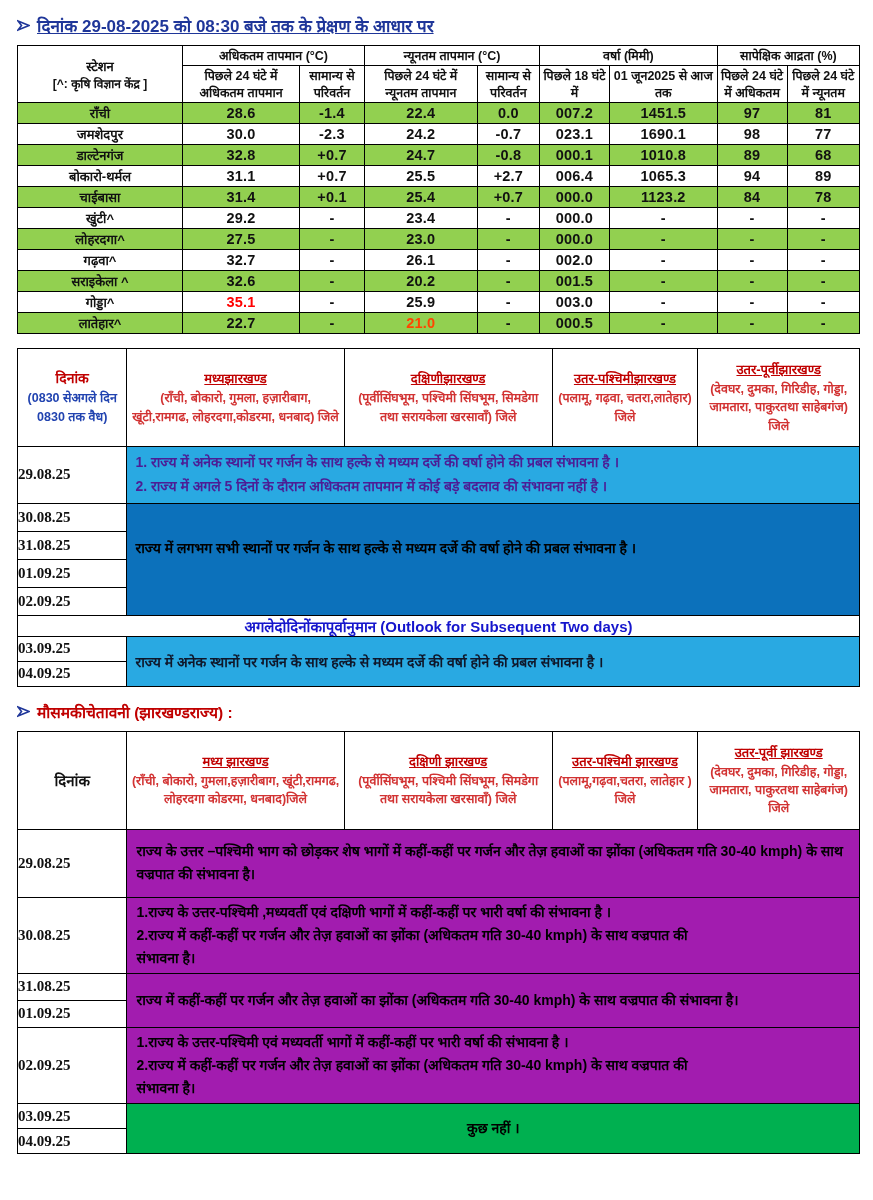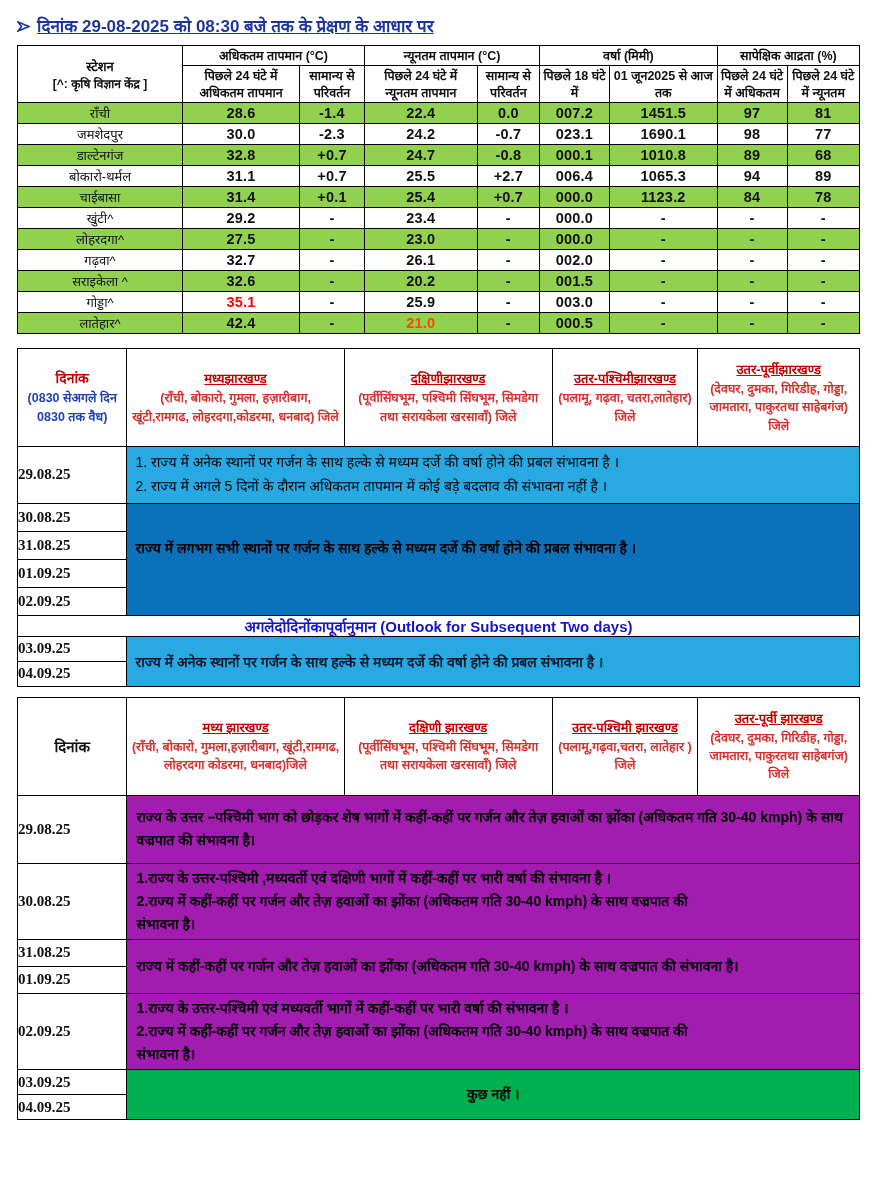--- a/index.html
+++ b/index.html
@@ -3,56 +3,56 @@
 <meta charset="utf-8">
 <style>
   * { margin:0; padding:0; box-sizing:border-box; }
   body {
     width:873px; height:1200px; background:#ffffff; overflow:hidden;
     font-family:"Liberation Sans","DejaVu Sans",sans-serif; color:#111;
   }
   .page { padding:10px 13px 6px 17px; }
 
   
-  .sec-head { display:flex; align-items:flex-end; gap:7px; margin:4px 0 8px 0; }
+  .sec-head { display:flex; align-items:center; gap:7px; margin:4px 0 8px 0; }
   .bullet-ic { flex:0 0 auto; margin-top:3px; }
   .h1-text { font-size:17px; font-weight:bold; color:#1f3699; text-decoration:underline; }
   .h2-text { font-size:15.5px; font-weight:bold; color:#20203a; }
   .h3-text { font-size:15.5px; font-weight:bold; color:#c00000; }
 
   table { border-collapse:collapse; width:100%; table-layout:fixed; }
   th, td { border:1px solid #000; }
 
   
   .obs th { font-size:12.5px; font-weight:bold; padding:1px 2px; text-align:center; vertical-align:middle; }
   .obs .st-h div:first-child { font-size:13px; }
   .obs .st-h div:last-child { font-size:12px; }
   .obs td { text-align:center; vertical-align:middle; height:21px; padding:0 2px; }
-  .obs td.station { font-size:13px; font-weight:normal; }
+  .obs td.station { font-size:13px; font-weight:bold; }
   .obs td.num { font-size:14.5px; font-weight:bold; letter-spacing:0.2px; }
   .obs tr.shade td { background:#92d050; }
 
   
   .fwtab th { vertical-align:middle; text-align:center; padding:2px 3px; }
   .rname { font-size:13px; font-weight:bold; color:#c00000; text-decoration:underline; margin-bottom:2px; }
   .rdist { font-size:12.5px; font-weight:bold; color:#d23333; line-height:1.45; }
   .dhead-red { font-size:14px; font-weight:bold; color:#c00000; }
   .dhead-blk { font-size:15px; font-weight:bold; color:#111; }
   .dnote { font-size:12.5px; font-weight:bold; color:#2143b0; line-height:1.5; margin-top:2px; }
   td.datec {
     font-family:"Liberation Serif","DejaVu Serif",serif; font-weight:bold;
     font-size:15px; vertical-align:middle; background:#fff;
   }
   .fwtab .head-row th { height:98px; }
 
   
   td.fc-light { background:#29a9e2; }
   td.fc-dark  { background:#0c71bb;margin-left:36px; }
   .fc-lines { padding:4px 8px; }
-  .fc-line { font-size:14px; font-weight:normal; color:#000000; line-height:1.7; }
+  .fc-line { font-size:14px; font-weight:bold; color:#4c1d95; line-height:1.7; }
   td.fc-merged { font-size:14px; font-weight:bold; color:#000; vertical-align:middle; padding:2px 8px 26px 8px; }
   td.fc-merged3 { font-size:14px; font-weight:bold; color:#0f172a; vertical-align:middle; padding:0 8px; }
   td.outlook { height:18px; text-align:center; vertical-align:middle;
     font-size:15px; font-weight:bold; color:#1515cc; background:#fff; }
   .fc .r1 td { height:56px; }
   .fc .rdate td { height:28px; }
   .fc .r3 td { height:25px; }
 
   
   td.w-yellow { background:#a21caf; }
@@ -221,21 +221,21 @@
           <td class="num">-</td>
           <td class="num">25.9</td>
           <td class="num">-</td>
           <td class="num">003.0</td>
           <td class="num">-</td>
           <td class="num">-</td>
           <td class="num">-</td>
         </tr>
         <tr class="shade">
       <td class="station">लातेहार^</td>
-    <td class="num">42.4</td>
+    <td class="num">22.7</td>
           <td class="num">-</td>
           <td class="num" style="color: rgb(255, 69, 0);">21.0</td>
           <td class="num">-</td>
           <td class="num">000.5</td>
           <td class="num">-</td>
           <td class="num">-</td>
           <td class="num">-</td>
         </tr>
       </tbody>
   </table>
@@ -304,20 +304,28 @@
         <td colspan="4" rowspan="2" class="fc-light fc-merged3">राज्य में अनेक स्थानों पर गर्जन के साथ हल्के से मध्यम दर्जे की वर्षा होने की प्रबल संभावना है ।</td>
       </tr>
       <tr class="r3">
         <td class="datec">04.09.25</td>
       </tr>
     </tbody>
   </table>
 
   <div class="gap-m"></div>
 
+  <div class="sec-head">
+    <span class="bullet-ic">
+      <svg width="13" height="13" viewBox="0 0 13 13">
+          <polygon points="1,2 12,6.5 1,11 4.5,6.5" fill="none" stroke="#1f3699" stroke-width="1.6"></polygon>
+        </svg>
+    </span>
+    <span class="h3-text">मौसमकीचेतावनी (झारखण्डराज्य)  :</span>
+  </div>
 
   <table class="fwtab warn">
     <colgroup>
       <col style="width:13%">
         <col style="width:25.8%">
         <col style="width:24.7%">
       <col style="width:17.3%">
         <col style="width:19.2%">
     </colgroup>
     <tbody>

